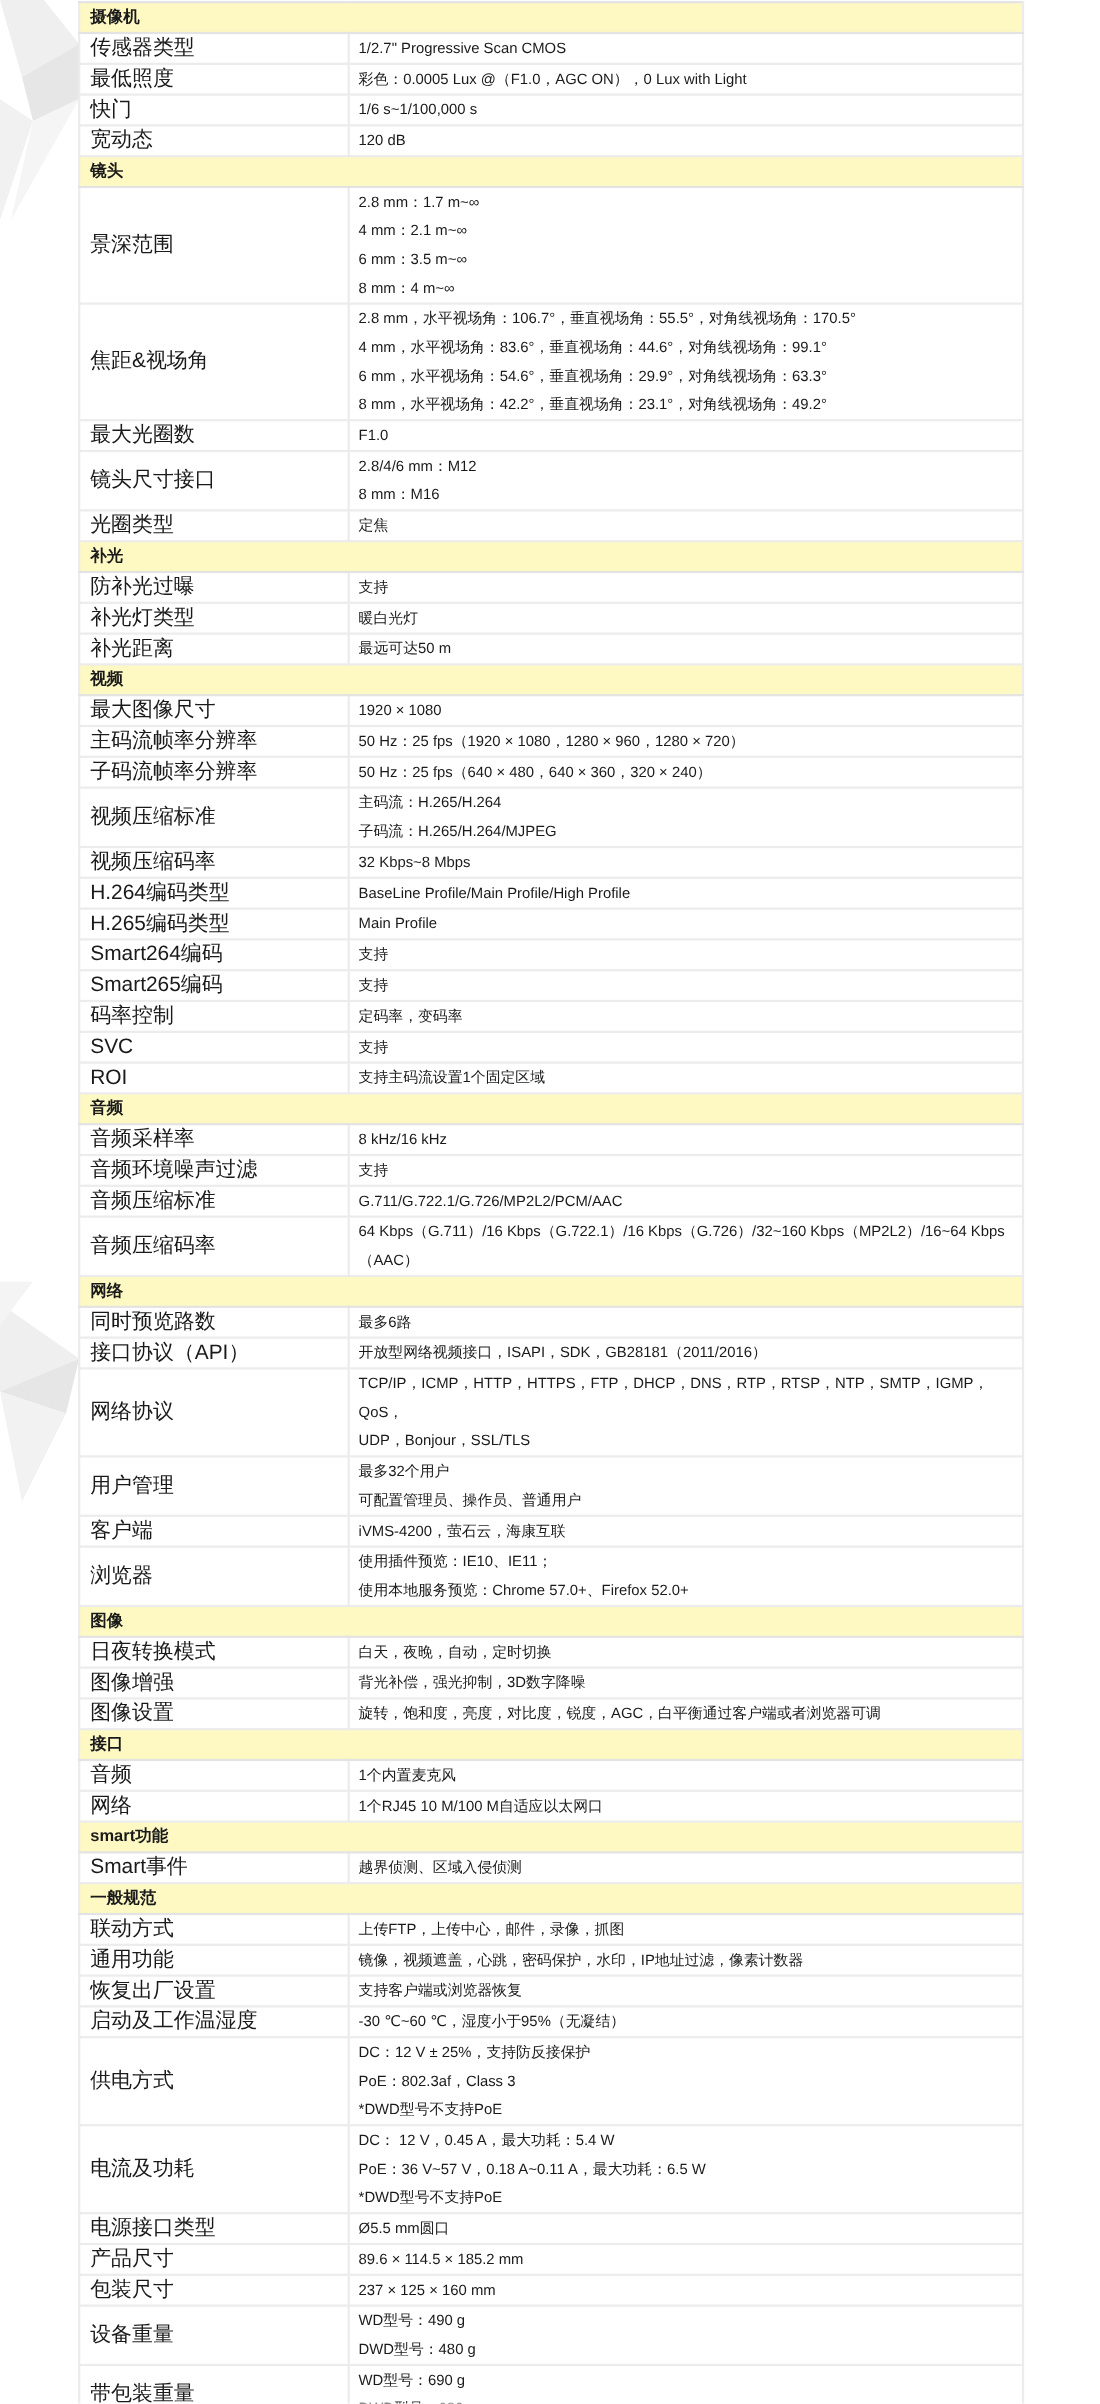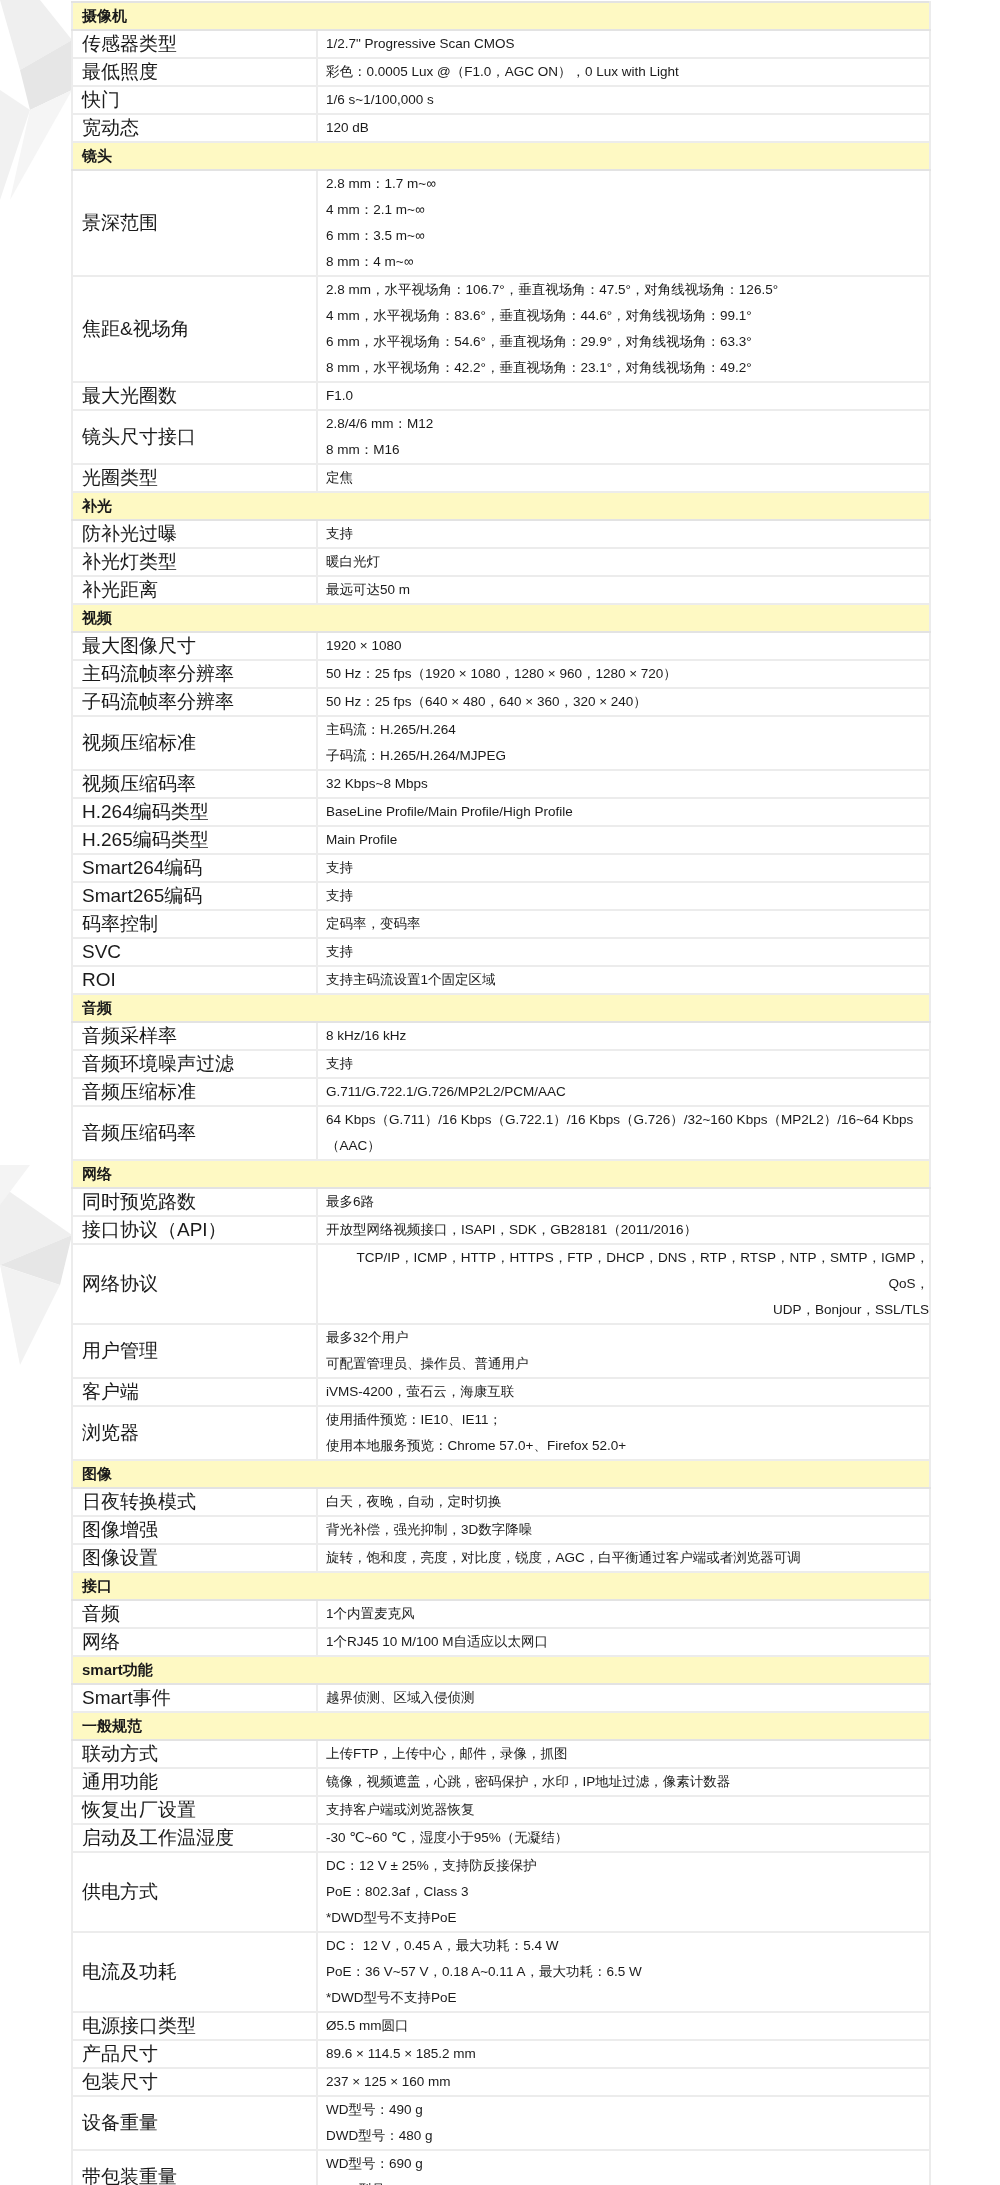--- a/index.html
+++ b/index.html
@@ -90,21 +90,21 @@
         <td class="value" style="line-height: 26px;">
           <span class="line">2.8 mm：1.7 m~∞</span>
           <span class="line">4 mm：2.1 m~∞</span>
           <span class="line">6 mm：3.5 m~∞</span>
           <span class="line">8 mm：4 m~∞</span>
         </td>
       </tr>
       <tr class="data">
         <td class="label">焦距&amp;视场角</td>
         <td class="value" style="line-height: 26px;">
-          <span class="line">2.8 mm，水平视场角：106.7°，垂直视场角：47.5°，对角线视场角：126.5°</span>
+          <span class="line">2.8 mm，水平视场角：106.7°，垂直视场角：55.5°，对角线视场角：170.5°</span>
           <span class="line">4 mm，水平视场角：83.6°，垂直视场角：44.6°，对角线视场角：99.1°</span>
           <span class="line">6 mm，水平视场角：54.6°，垂直视场角：29.9°，对角线视场角：63.3°</span>
           <span class="line">8 mm，水平视场角：42.2°，垂直视场角：23.1°，对角线视场角：49.2°</span>
         </td>
       </tr>
       <tr class="data">
         <td class="label">最大光圈数</td>
         <td class="value">
           <span class="line">F1.0</span>
         </td>
@@ -257,21 +257,21 @@
         </td>
       </tr>
       <tr class="data">
         <td class="label">接口协议（API）</td>
         <td class="value">
           <span class="line">开放型网络视频接口，ISAPI，SDK，GB28181（2011/2016）</span>
         </td>
       </tr>
       <tr class="data">
         <td class="label">网络协议</td>
-        <td class="value" style="line-height: 26px; text-align: right;">
+        <td class="value" style="line-height: 26px;">
           <span class="line">TCP/IP，ICMP，HTTP，HTTPS，FTP，DHCP，DNS，RTP，RTSP，NTP，SMTP，IGMP，QoS，</span>
           <span class="line">UDP，Bonjour，SSL/TLS</span>
         </td>
       </tr>
       <tr class="data">
         <td class="label">用户管理</td>
         <td class="value" style="line-height: 26px;">
           <span class="line">最多32个用户</span>
           <span class="line">可配置管理员、操作员、普通用户</span>
         </td>

